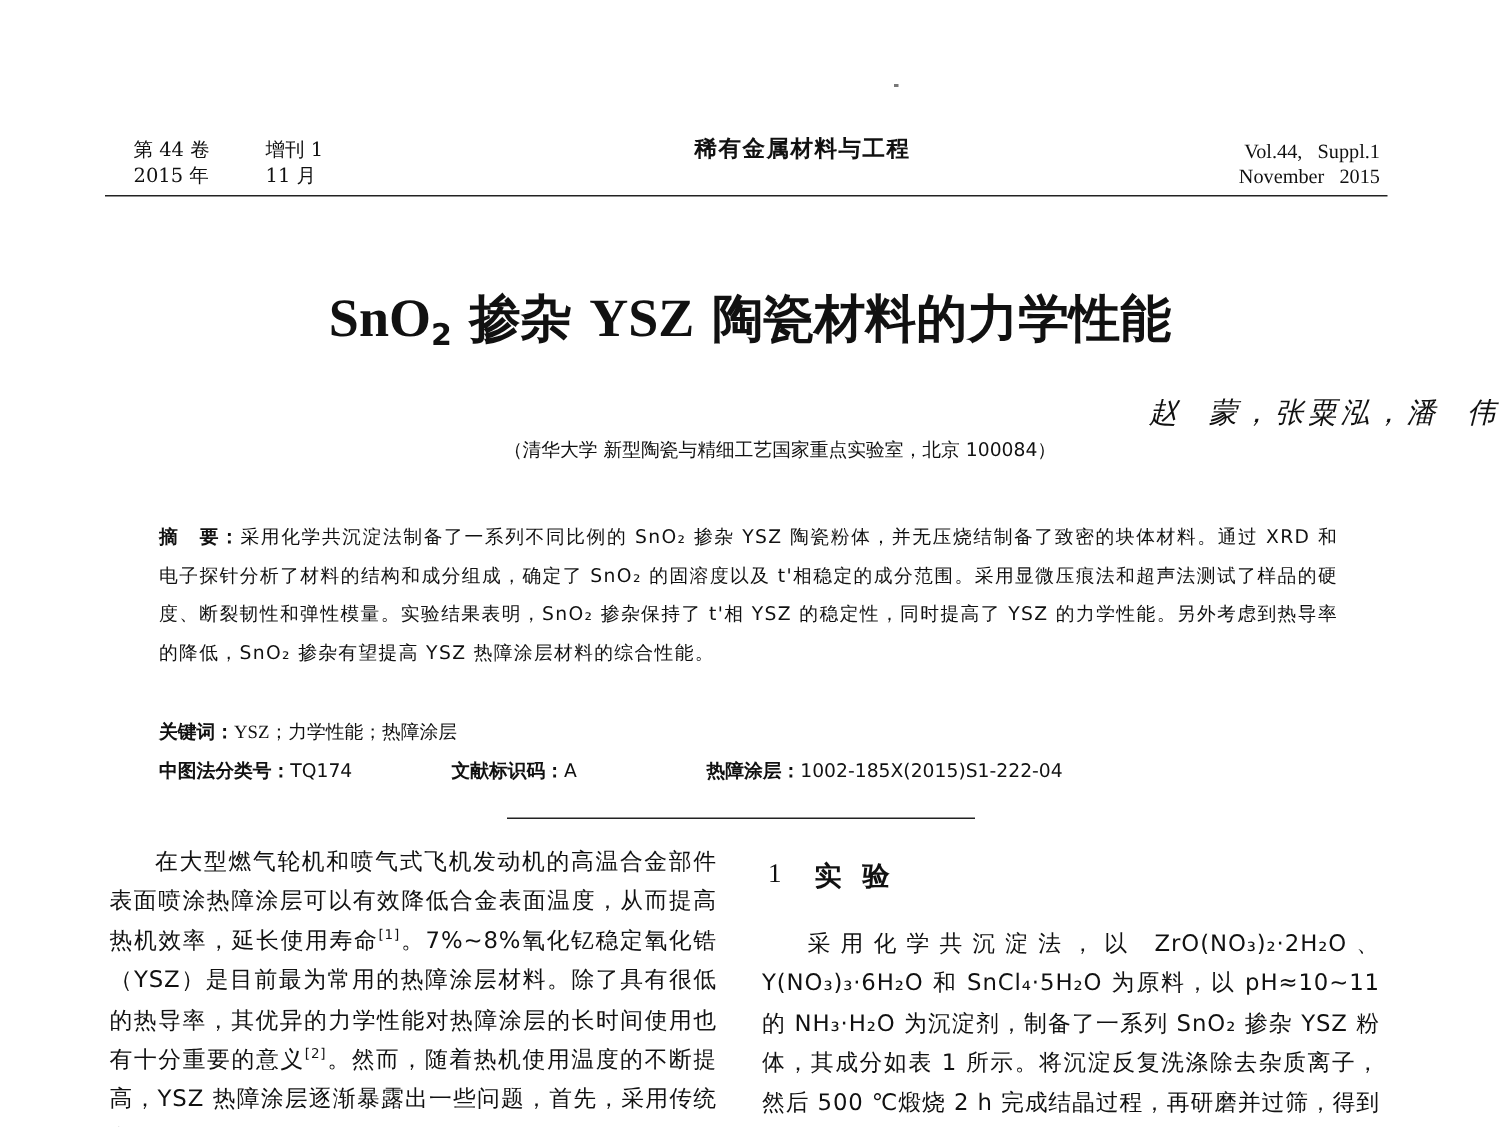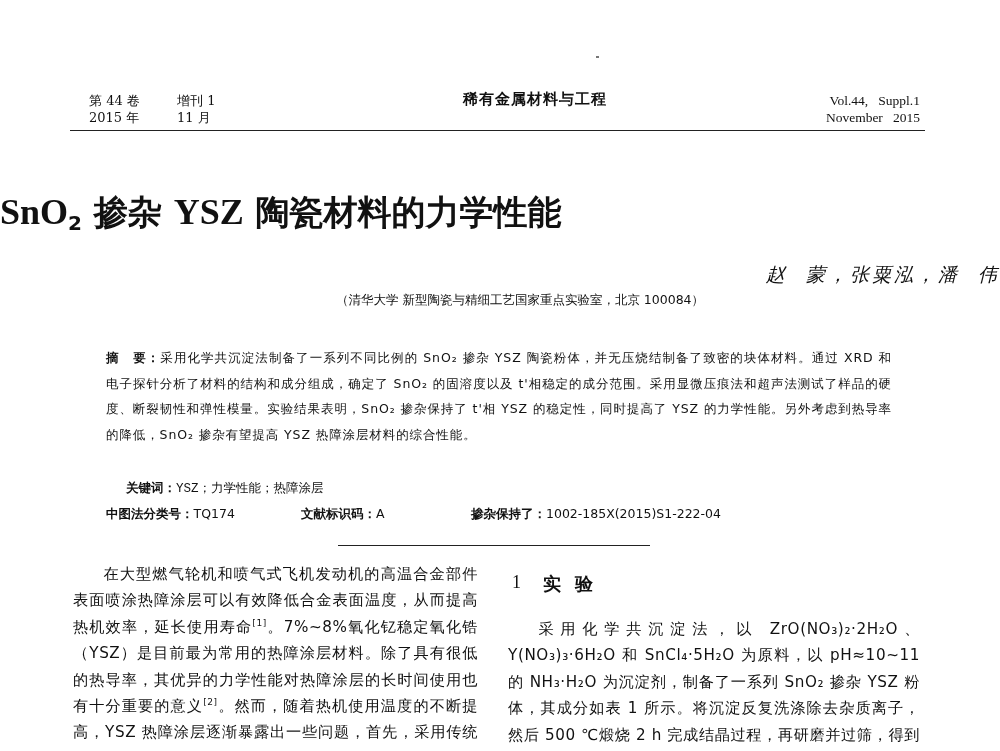--- a/index.html
+++ b/index.html
@@ -11,30 +11,30 @@
   .hdr-left { left: 89px; top: 92px; font-size: 13px; line-height: 17px; }
   .hdr-left .row { display: flex; }
   .hdr-left .c1 { width: 88px; }
   .hdr-center { left: 370px; top: 90px; width: 330px; text-align: center; }
   .hdr-center .cn { font-family: "DejaVu Sans", sans-serif; font-size: 15px; font-weight: bold; line-height: 19px; letter-spacing: 1px; }
   .hdr-center .en { font-family: "Liberation Serif", serif; font-size: 13px; line-height: 16px; margin-top: 1px; }
   .hdr-right { left: 808px; top: 92px; width: 112px; text-align: right; font-family: "Liberation Serif", serif; font-size: 13.5px; line-height: 17px; }
   .hdr-rule { left: 70px; top: 130px; width: 855px; height: 0; border-top: 1.6px solid #222; }
   .speck { left: 596px; top: 56px; width: 3px; height: 2px; background: #777; }
   .title {
-    left: 0; top: 190px; width: 1000px; text-align: left;
+    left: 0; top: 190px; width: 1000px; text-align: center;
     font-family: "DejaVu Sans", sans-serif; font-size: 34px; font-weight: bold; line-height: 44px;
   }
   .title sub { font-size: 20px; vertical-align: -6px; }
   .title .latin { font-family: "Liberation Serif", serif; font-weight: bold; font-size: 36px; }
   .authors { left: 0; top: 262px; width: 1000px; text-align: right; font-size: 19px; letter-spacing: 3px; font-style: italic; }
   .affil { left: 0; top: 292px; width: 1000px; text-align: center; font-family: "DejaVu Sans", sans-serif; font-size: 12.5px; padding-left: 20px; }
   .abstract { left: 106px; top: 345px; width: 786px; font-family: "DejaVu Sans", sans-serif; font-size: 12.5px; line-height: 25.5px; letter-spacing: 0.9px; text-align: justify; }
   .abstract .lbl { font-weight: bold; }
-  .keywords { left: 106px; top: 480px; font-family: Liberation Mono, monospace; font-size: 12.5px; margin-left: 20px; }
+  .keywords { left: 106px; top: 480px; font-family: Liberation Serif, serif; font-size: 12.5px; }
   .classline { left: 106px; top: 506px; width: 800px; font-family: "DejaVu Sans", sans-serif; font-size: 12.5px; display: flex; }
   .classline .lbl { font-weight: bold; }
   .classline .seg1 { width: 195px; }
   .classline .seg2 { width: 170px; }
   .mid-rule { left: 338px; top: 545px; width: 312px; height: 0; border-top: 1.4px solid #222; }
   .col { font-family: "DejaVu Sans", sans-serif; font-size: 15.2px; line-height: 26.4px; letter-spacing: 0.6px; text-align: justify; }
   .col-left { left: 73px; top: 561px; width: 405px; }
   .col-right { left: 508px; top: 616px; width: 412px; }
   .col p { margin: 0; text-indent: 2em; }
   .col sup { font-size: 9px; vertical-align: 6px; line-height: 0; }
@@ -84,21 +84,21 @@
 </div>
 
 <div class="abs classline">
   <div class="seg1">
     <span class="lbl">中图法分类号：</span><span>TQ174</span>
   </div>
   <div class="seg2">
     <span class="lbl">文献标识码：</span><span>A</span>
   </div>
   <div>
-    <span class="lbl">掺杂保持了：</span><span>1002-185X(2015)S1-222-04</span>
+    <span class="lbl">热障涂层：</span><span>1002-185X(2015)S1-222-04</span>
   </div>
 </div>
 
 <div class="abs mid-rule"></div>
 
 <div class="abs col col-left">
   <p><span>在大型燃气轮机和喷气式飞机发动机的高温合金部件表面喷涂热障涂层可以有效降低合金表面温度，从而提高热机效率，延长使用寿命</span><sup>[1]</sup><span>。7%~8%氧化钇稳定氧化锆（YSZ）是目前最为常用的热障涂层材料。除了具有很低的热导率，其优异的力学性能对热障涂层的长时间使用也有十分重要的意义</span><sup>[2]</sup><span>。然而，随着热机使用温度的不断提高，YSZ 热障涂层逐渐暴露出一些问题，首先，采用传统方法制备的</span></p>
 </div>
 
 <div class="abs sec-head">

